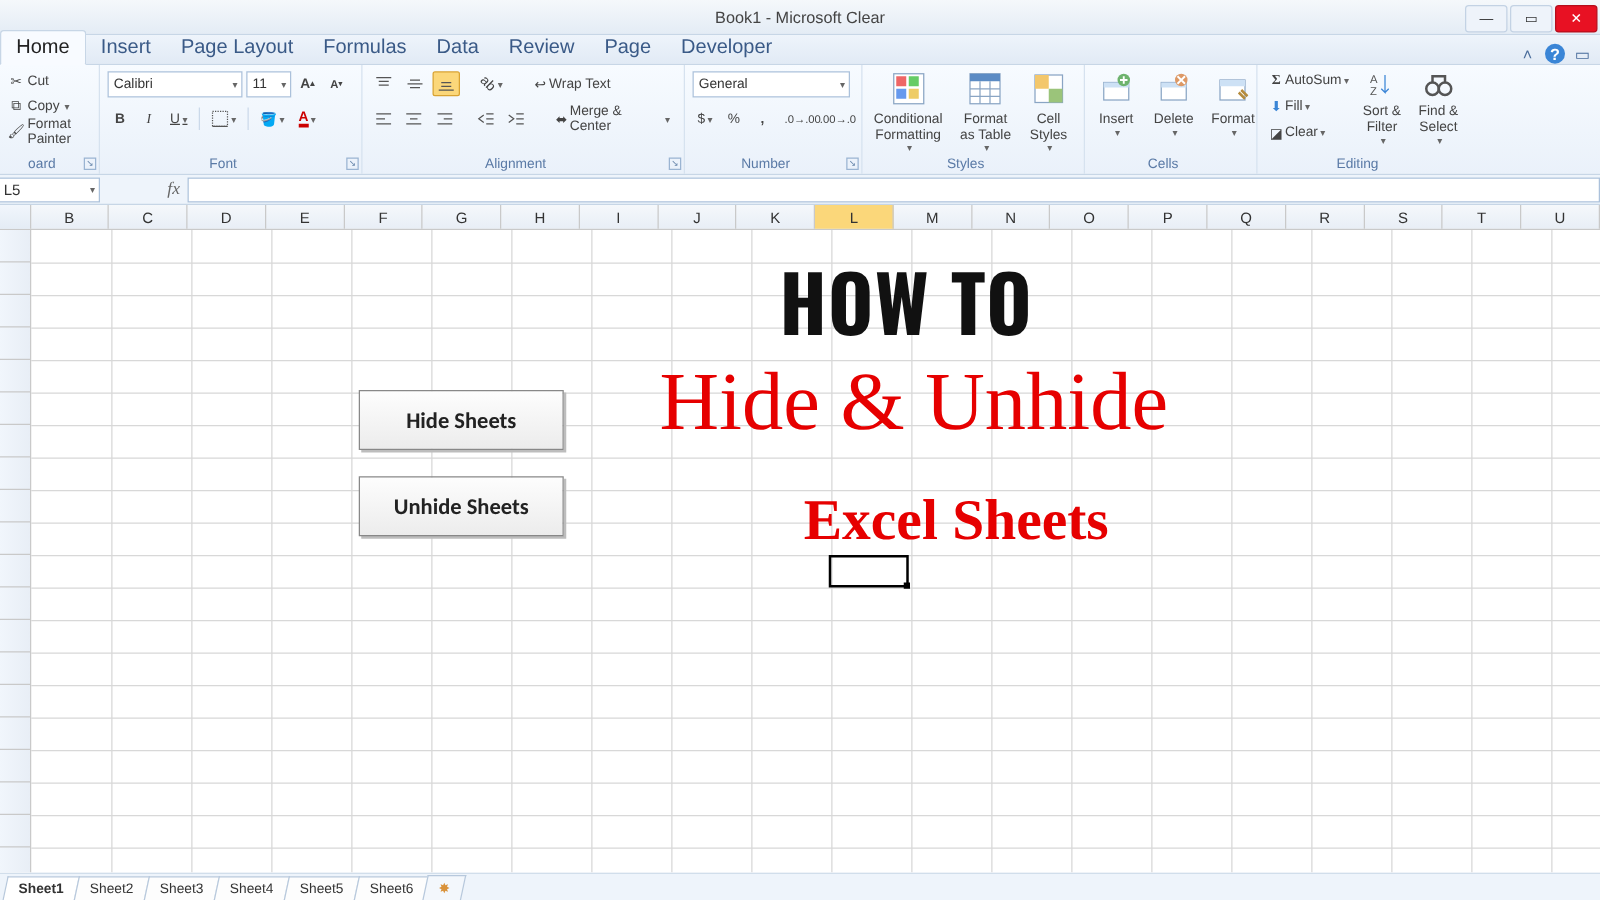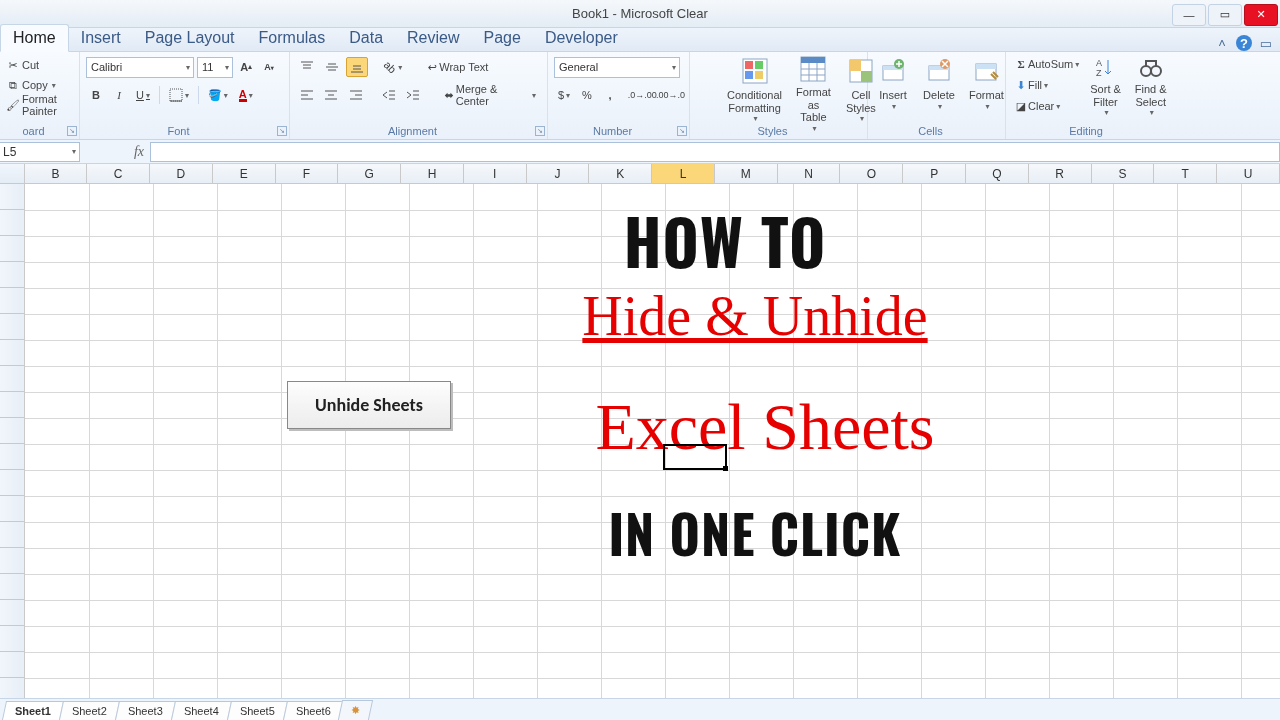--- a/index.html
+++ b/index.html
@@ -250,21 +250,21 @@
       <div class="btn" style="font-weight:bold;">,</div>
       <div style="width:6px;"></div>
       <div class="btn" style="font-size:9px;">.0→.00</div>
       <div class="btn" style="font-size:9px;">.00→.0</div>
     </div>
     <div class="glabel">Number</div>
     <div class="dlg">↘</div>
   </div>
 
   <div class="group" style="width:178px;padding:0 2px;">
-    <div style="display:flex;margin-left:28px;">
+    <div style="display:flex;">
       <div class="vbtn">
         <div class="bigic">
             <svg width="28" height="28">
               <rect x="2" y="2" width="24" height="24" fill="#fff" stroke="#8aa5c4"></rect>
               <rect x="4" y="4" width="8" height="8" fill="#e66"></rect>
               <rect x="14" y="4" width="8" height="8" fill="#6c6"></rect>
               <rect x="4" y="14" width="8" height="8" fill="#69e"></rect>
               <rect x="14" y="14" width="8" height="8" fill="#ec6"></rect>
             </svg>
           </div>
@@ -475,26 +475,26 @@
       <div class="hline" style="top: 338px;"></div>
       <div class="hline" style="top: 364px;"></div>
       <div class="hline" style="top: 390px;"></div>
       <div class="hline" style="top: 416px;"></div>
       <div class="hline" style="top: 442px;"></div>
       <div class="hline" style="top: 468px;"></div>
       <div class="hline" style="top: 494px;"></div>
     </div>
 
   <div class="overlay">
+    <div class="macrobtn" style="left:262px; top:128px; width:164px; height:48px;">Hide Sheets</div>
     <div class="macrobtn" style="left:262px; top:197px; width:164px; height:48px;">Unhide Sheets</div>
 
     <div class="headline" style="left:460px; top:10px; font-size:62px; width:480px;">HOW TO</div>
-    <div class="redline" style="left:440px; top:100px; font-size:56px; width:580px;text-decoration:underline;">Hide &amp;  Unhide</div>
-    <div class="redline" style="left:480px; top:205px; font-size:66px; width:520px;">Excel Sheets</div>
-    <div class="headline" style="left:500px; top:310px; font-size:52px; width:460px;">IN ONE CLICK</div>
+    <div class="redline" style="left:416px; top:100px; font-size:66px; width:580px;">Hide &amp;  Unhide</div>
+    <div class="redline" style="left:480px; top:205px; font-size:46px; width:520px;font-weight:bold;">Excel Sheets</div>
 
     <div class="selcell" style="left:638px; top:260px; width:64px; height:26px;"></div>
   </div>
 </div>
 
 <div class="sheetbar">
   <div style="width:4px;"></div>
   <div class="stab active"><span>Sheet1</span></div>
   <div class="stab"><span>Sheet2</span></div>
   <div class="stab"><span>Sheet3</span></div>

